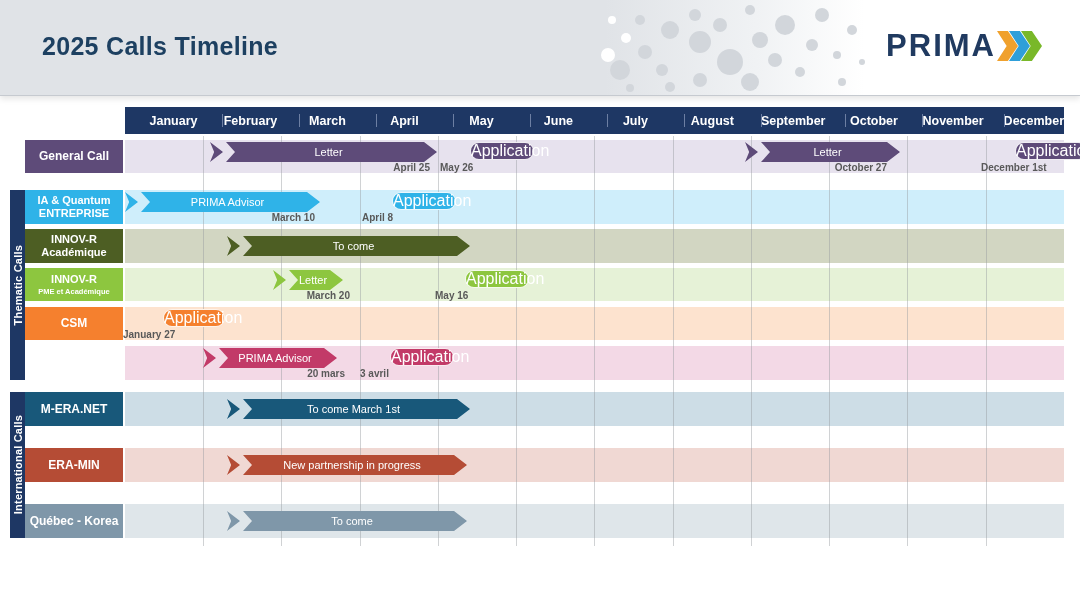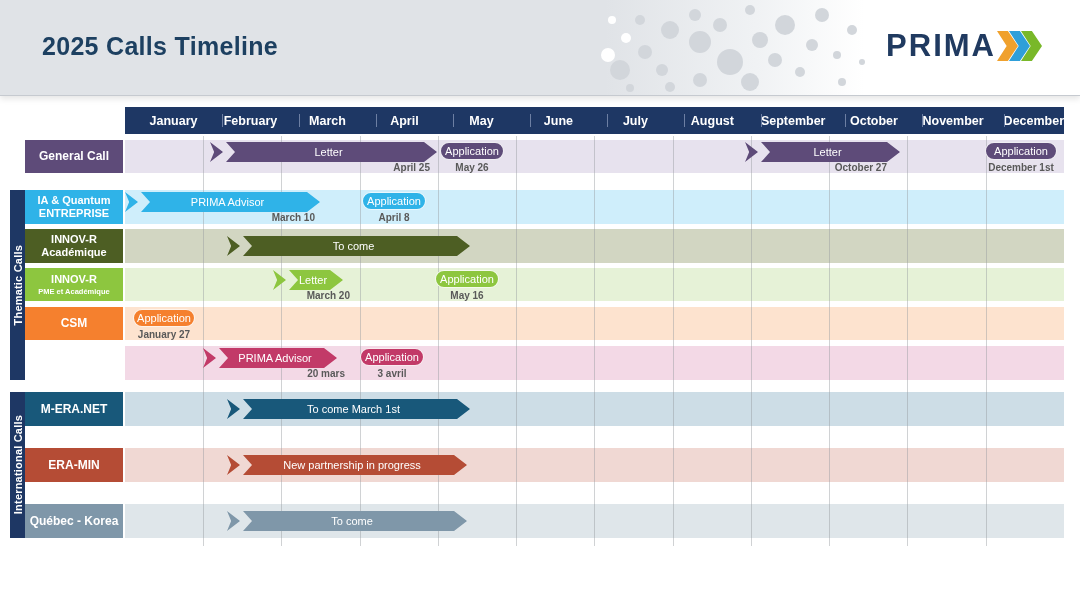--- a/index.html
+++ b/index.html
@@ -68,23 +68,23 @@
   
   .arrow { position:absolute; top:2px; height:20px; z-index:4; }
   .arrow.vcenter { top:7px; }
   .lead { position:absolute; left:0; top:0; bottom:0; width:13px; background:var(--c);
           clip-path:polygon(0 0,100% 50%,0 100%,32% 50%); }
   .abody { position:absolute; left:16px; right:0; top:0; bottom:0; background:var(--c);
     clip-path:polygon(0 0,calc(100% - 13px) 0,100% 50%,calc(100% - 13px) 100%,0 100%,9px 50%);
     color:#fff; font-size:11px; display:flex; align-items:center; justify-content:center; padding-right:6px; }
   .badge { position:absolute; top:2px; height:18px; background:var(--c); z-index:4;
     border:1px solid rgba(255,255,255,.9); border-radius:10px;
-    color:#fff; font-size:11px; line-height:16px; text-align:center; }
+    color:#fff; font-size:16px; line-height:16px; text-align:center;margin-left:30px; }
   .date { position:absolute; top:22px; font-size:10px; font-weight:600; color:#595959; z-index:4; }
-  .ta-r { text-align:right; } .ta-c { text-align:center; }
+  .ta-r { text-align:right; } .ta-c { text-align:left; }
 
   
   .row-general  { --c:var(--general-call);       --bg:var(--general-call-bg); }
   .row-ia       { --c:var(--ia-quantum);         --bg:var(--ia-quantum-bg); }
   .row-acad     { --c:var(--innovr-academique);  --bg:var(--innovr-academique-bg); }
   .row-pme      { --c:var(--innovr-pme);         --bg:var(--innovr-pme-bg); }
   .row-csm      { --c:var(--csm);                --bg:var(--csm-bg); }
   .row-feas     { --c:var(--feasibility);        --bg:var(--feasibility-bg); }
   .row-mera     { --c:var(--mera-net);           --bg:var(--mera-net-bg); }
   .row-eramin   { --c:var(--era-min);            --bg:var(--era-min-bg); }

